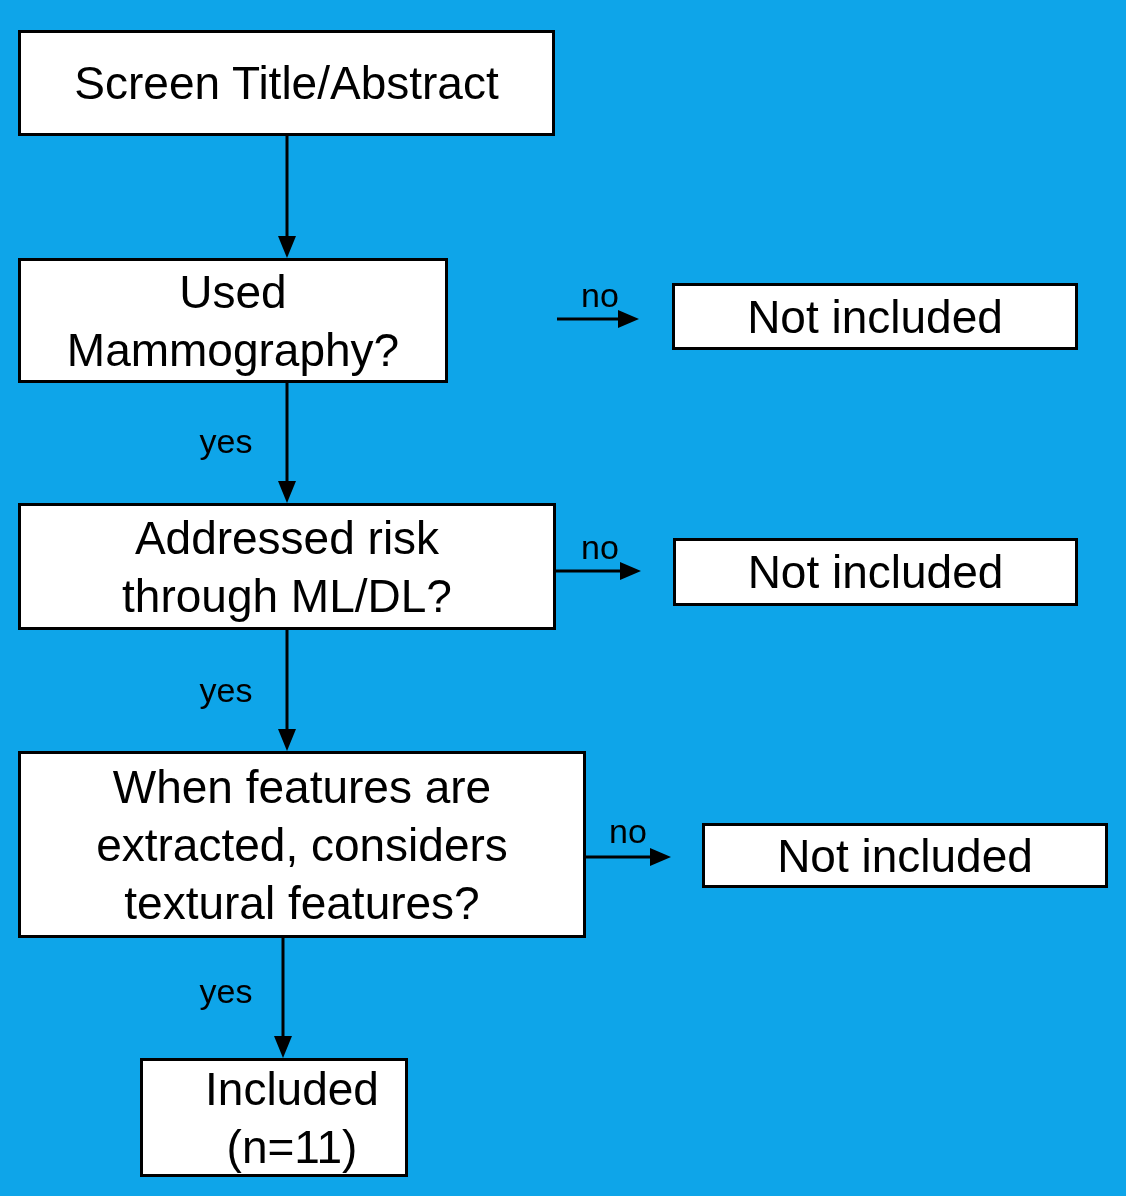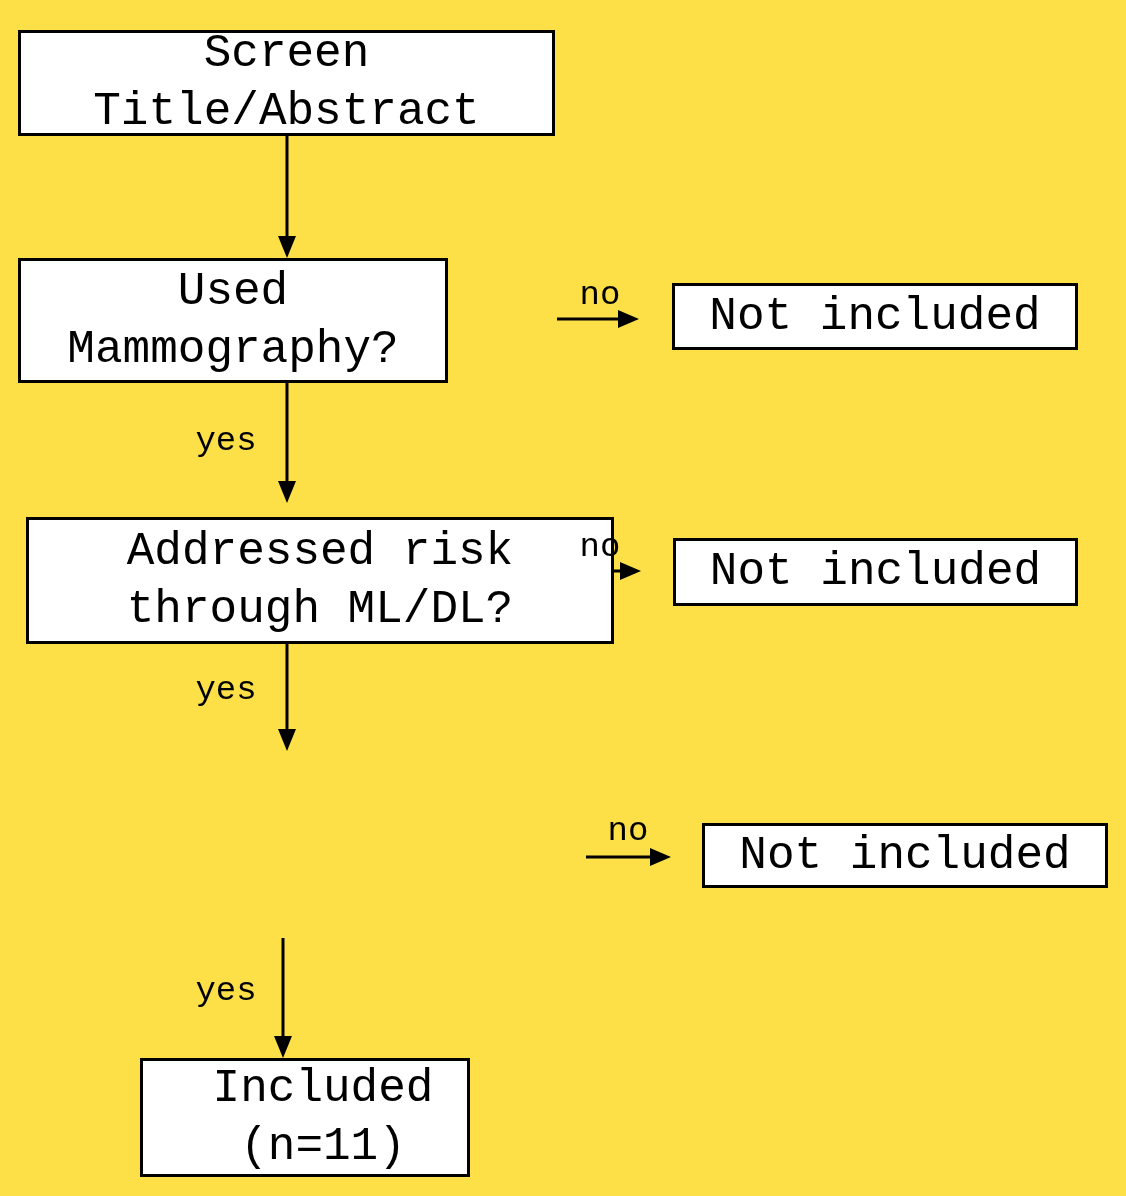--- a/index.html
+++ b/index.html
@@ -4,22 +4,22 @@
 <style>
   html, body {
     margin: 0;
     padding: 0;
     background: #ffffff;
   }
   .canvas {
     position: relative;
     width: 1126px;
     height: 1196px;
-    background: #fde047;
-    font-family: Liberation Mono, monospace;
+    background: #0ea5e9;
+    font-family: Liberation Sans, sans-serif;
     color: #000000;
     overflow: hidden;
   }
   .arrows {
     position: absolute;
     left: 0;
     top: 0;
     width: 1126px;
     height: 1196px;
     pointer-events: none;
@@ -40,23 +40,23 @@
     display: flex;
     align-items: center;
     justify-content: center;
     text-align: center;
     font-size: 46px;
     line-height: 58px;
     white-space: pre-line;
   }
   .b1 { left: 18px;  top: 30px;   width: 537px; height: 106px; }
   .b2 { left: 18px;  top: 258px;  width: 430px; height: 125px; }
-  .b3 { left: 18px;  top: 517px;  width: 588px; height: 127px; margin-left: 8px; }
+  .b3 { left: 18px;  top: 503px;  width: 538px; height: 127px; }
   .b4 { left: 18px;  top: 751px;  width: 568px; height: 187px; }
-  .b5 { left: 140px; top: 1058px; width: 330px; height: 119px; padding-left: 36px; }
+  .b5 { left: 140px; top: 1058px; width: 268px; height: 119px; padding-left: 36px; }
   .n1 { left: 672px; top: 283px;  width: 406px; height: 67px; }
   .n2 { left: 673px; top: 538px;  width: 405px; height: 68px; }
   .n3 { left: 702px; top: 823px;  width: 406px; height: 65px; }
   .edge-label {
     position: absolute;
     transform: translate(-50%, -50%);
     font-size: 34px;
     line-height: 46px;
     white-space: nowrap;
   }
@@ -104,20 +104,23 @@
   </svg>
 
   <div class="node b1">Screen Title/Abstract</div>
 
   <div class="node b2">Used
 Mammography?</div>
 
   <div class="node b3">Addressed risk
 through ML/DL?</div>
 
+  <div class="node b4">When features are
+extracted, considers
+textural features?</div>
 
   <div class="node b5">Included
 (n=11)</div>
 
   <div class="node n1">Not included</div>
 
   <div class="node n2">Not included</div>
 
   <div class="node n3">Not included</div>
 

